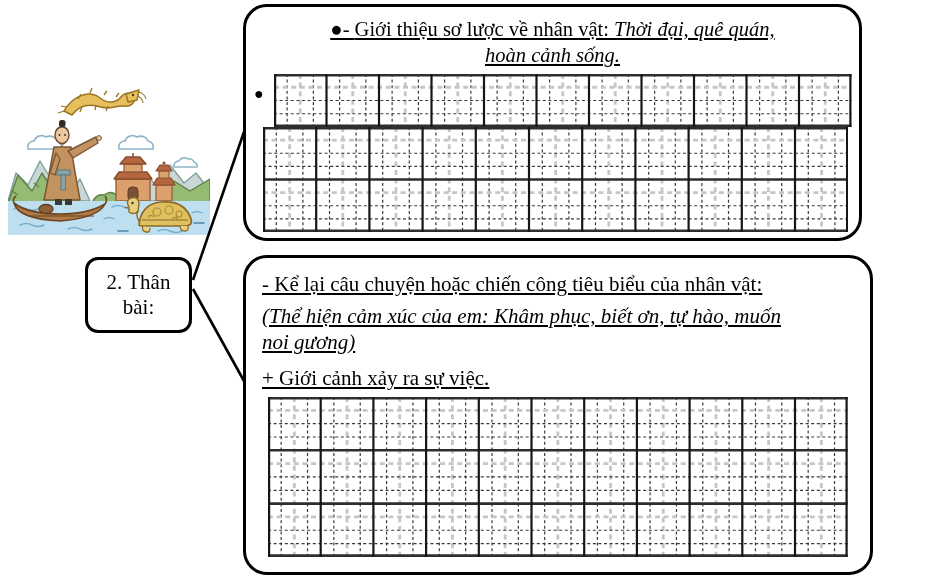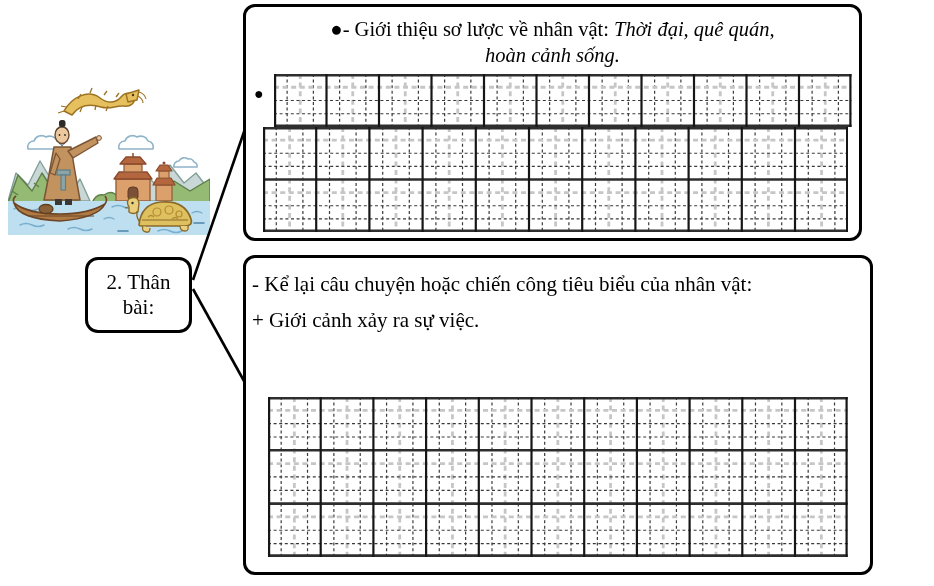--- a/index.html
+++ b/index.html
@@ -5,24 +5,24 @@
   html,body{margin:0;padding:0;background:#fff;}
   .page{position:relative;width:934px;height:586px;background:#fff;overflow:hidden;
         font-family:"Liberation Serif","DejaVu Serif",serif;color:#000;}
   svg{display:block;}
   .overlay{position:absolute;left:0;top:0;pointer-events:none;}
   .illus{position:absolute;left:8px;top:73px;}
   .label-box{position:absolute;left:85px;top:257px;width:107px;height:76px;
              border:3px solid #000;border-radius:13px;background:#fff;box-sizing:border-box;
              display:flex;align-items:center;justify-content:center;text-align:center;
              font-size:21px;line-height:25px;z-index:2;}
-  .box{position:absolute;background:#fff;border:3px solid #000;border-radius:12px;
-       box-sizing:border-box;z-index:1;}
+  .box{position:absolute;background:#fff;border:3px solid #000;border-radius:24px;
+       box-sizing:border-box;z-index:1;text-decoration:underline;}
   .top-box{left:243px;top:4px;width:619px;height:237px;}
-  .bottom-box{left:243px;top:255px;width:630px;height:320px;}
+  .bottom-box{left:243px;top:255px;width:630px;height:320px;padding-left:10px;}
   .heading{margin-top:9px;text-align:center;font-size:20.5px;line-height:26px;}
   .grid-holder{position:absolute;}
   .g1{left:28px;top:67px;}
   .g2{left:17px;top:120px;}
   .g3{left:22px;top:139px;}
   .row-bullet{position:absolute;left:8px;top:79px;font-size:16px;line-height:16px;}
   .bottom-box p{margin:0;padding-left:6px;font-size:21px;line-height:26px;}
   .p-first{margin-top:13px !important;}
   .p-italic{margin-top:6px !important;font-style:italic;line-height:25px;}
   .p-plus{margin-top:10px !important;}
@@ -259,20 +259,24 @@
           <line x1="425.6" y1="0" x2="425.6" y2="105" stroke="#161616" stroke-width="2.2"></line>
           <line x1="478.8" y1="0" x2="478.8" y2="105" stroke="#161616" stroke-width="2.2"></line>
           <line x1="532" y1="0" x2="532" y2="105" stroke="#161616" stroke-width="2.2"></line>
           <line x1="584.1" y1="0" x2="584.1" y2="105" stroke="#161616" stroke-width="2.2"></line>
         </svg>
       </div>
   </div>
 
   <div class="box bottom-box">
     <p class="p-first">- Kể lại câu chuyện hoặc chiến công tiêu biểu của nhân vật:</p>
+    <p class="p-italic">
+      <span>(Thể hiện cảm xúc của em: Khâm phục, biết ơn, tự hào, muốn</span><br>
+      <span>noi gương)</span>
+    </p>
     <p class="p-plus">+ Giới cảnh xảy ra sự việc.</p>
     <div class="grid-holder g3">
         <svg width="579.7" height="159.89999999999998">
           <line x1="13.175" y1="0" x2="13.175" y2="159.89999999999998" stroke="#3a3a3a" stroke-width="1.2" stroke-dasharray="3 2.6"></line>
           <line x1="39.525000000000006" y1="0" x2="39.525000000000006" y2="159.89999999999998" stroke="#3a3a3a" stroke-width="1.2" stroke-dasharray="3 2.6"></line>
           <line x1="26.35" y1="0" x2="26.35" y2="159.89999999999998" stroke="#c6c6c6" stroke-width="2.8" stroke-dasharray="5 3.6"></line>
           <line x1="65.875" y1="0" x2="65.875" y2="159.89999999999998" stroke="#3a3a3a" stroke-width="1.2" stroke-dasharray="3 2.6"></line>
           <line x1="92.22500000000001" y1="0" x2="92.22500000000001" y2="159.89999999999998" stroke="#3a3a3a" stroke-width="1.2" stroke-dasharray="3 2.6"></line>
           <line x1="79.05000000000001" y1="0" x2="79.05000000000001" y2="159.89999999999998" stroke="#c6c6c6" stroke-width="2.8" stroke-dasharray="5 3.6"></line>
           <line x1="118.575" y1="0" x2="118.575" y2="159.89999999999998" stroke="#3a3a3a" stroke-width="1.2" stroke-dasharray="3 2.6"></line>

